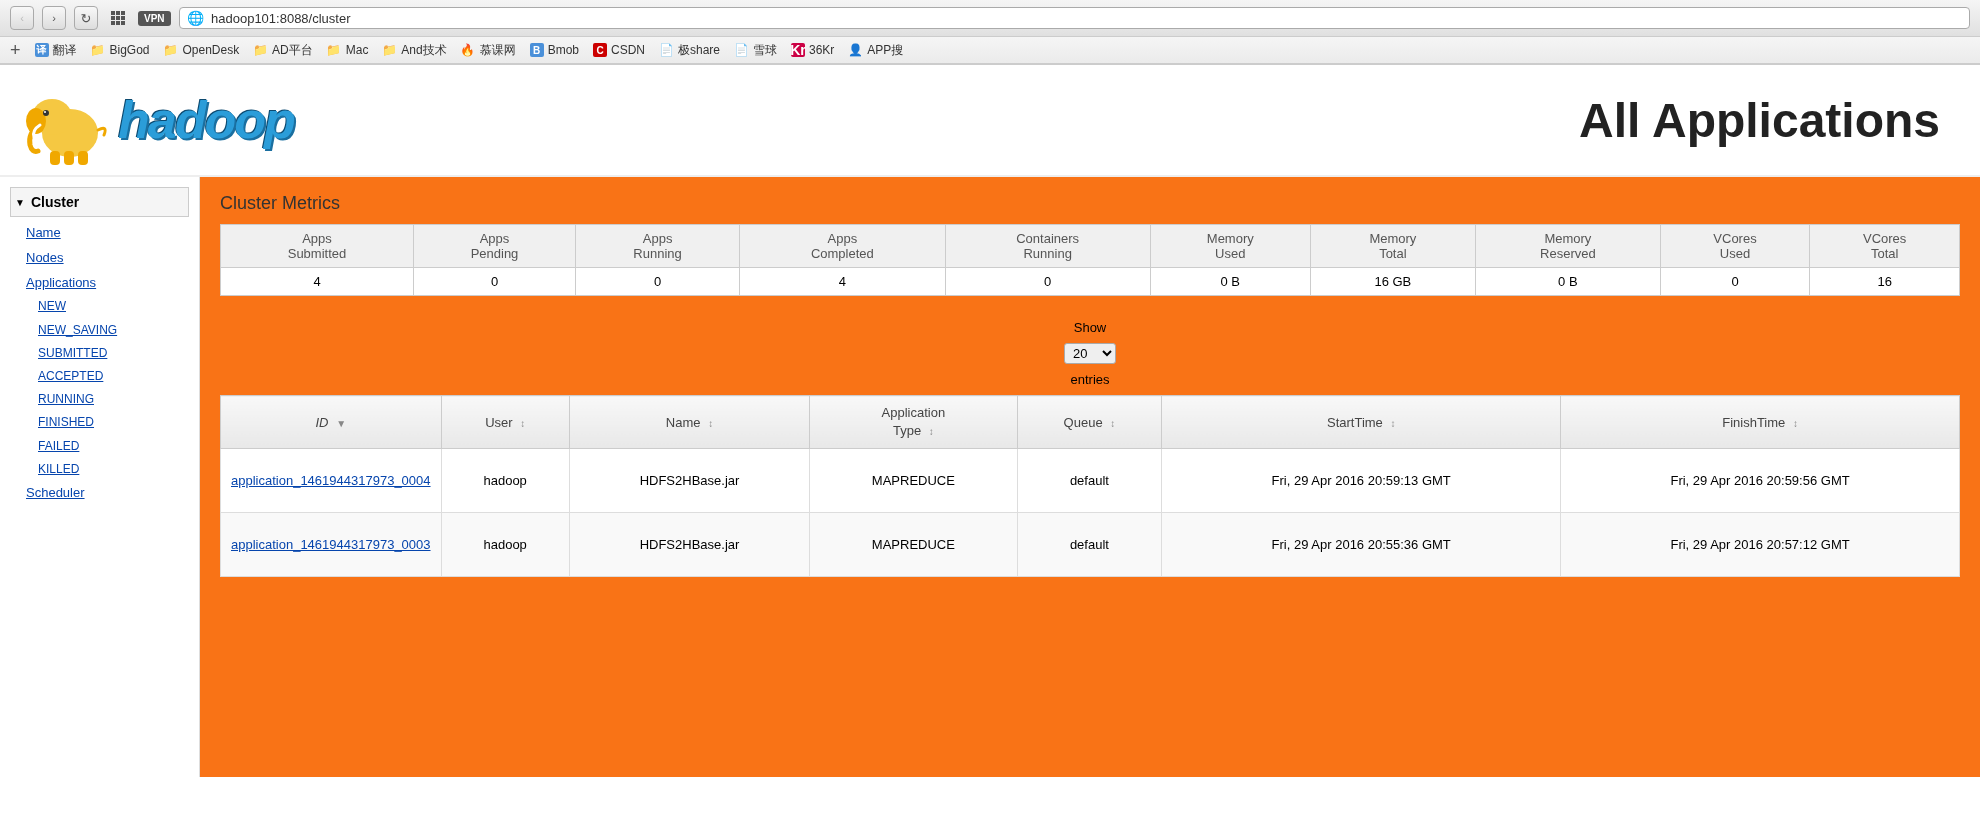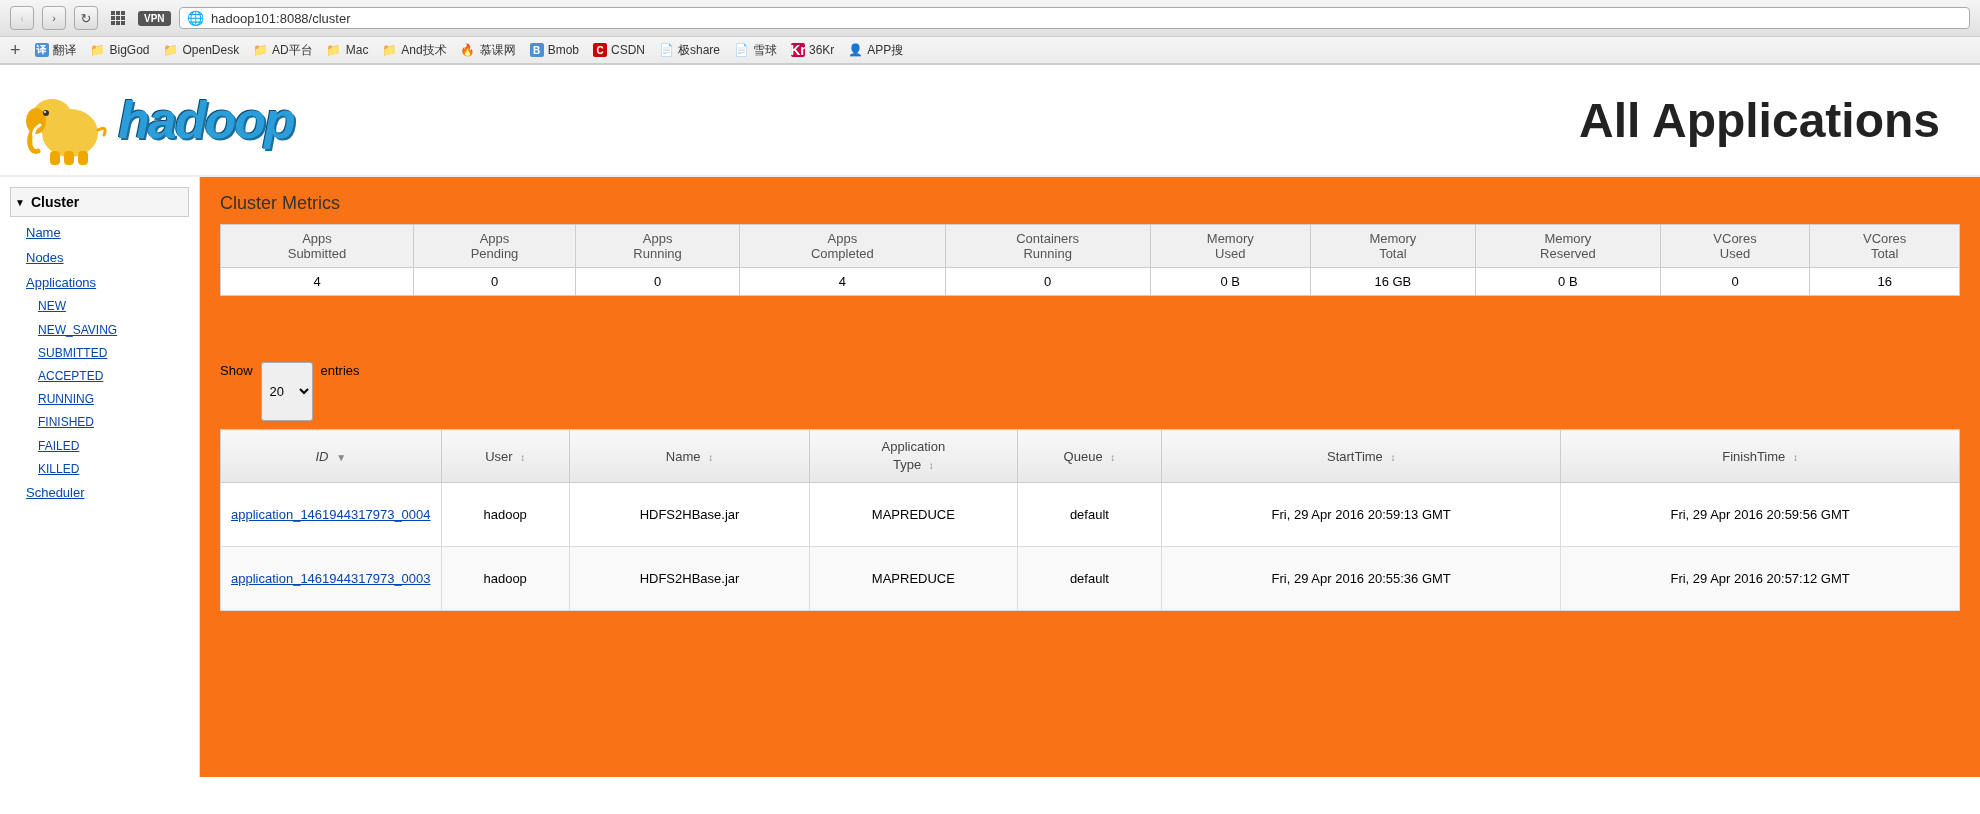--- a/index.html
+++ b/index.html
@@ -213,27 +213,27 @@
       background: #fff;
     }
 
     
     .show-entries {
       display: flex;
       align-items: center;
       gap: 8px;
       padding: 8px 0;
       font-size: 13px;
+      flex-direction: column;
     }
     .show-entries select {
       border: 1px solid #aaa;
       border-radius: 3px;
-      padding: 20px 4px;
-      font-size: 13px;
-      margin-top: 42px;
+      padding: 1px 4px;
+      font-size: 13px;
     }
 
     
     .app-table {
       width: 100%;
       border-collapse: collapse;
       font-size: 13px;
     }
     .app-table th {
       background: linear-gradient(to bottom, #f8f8f8, #e8e8e8);

